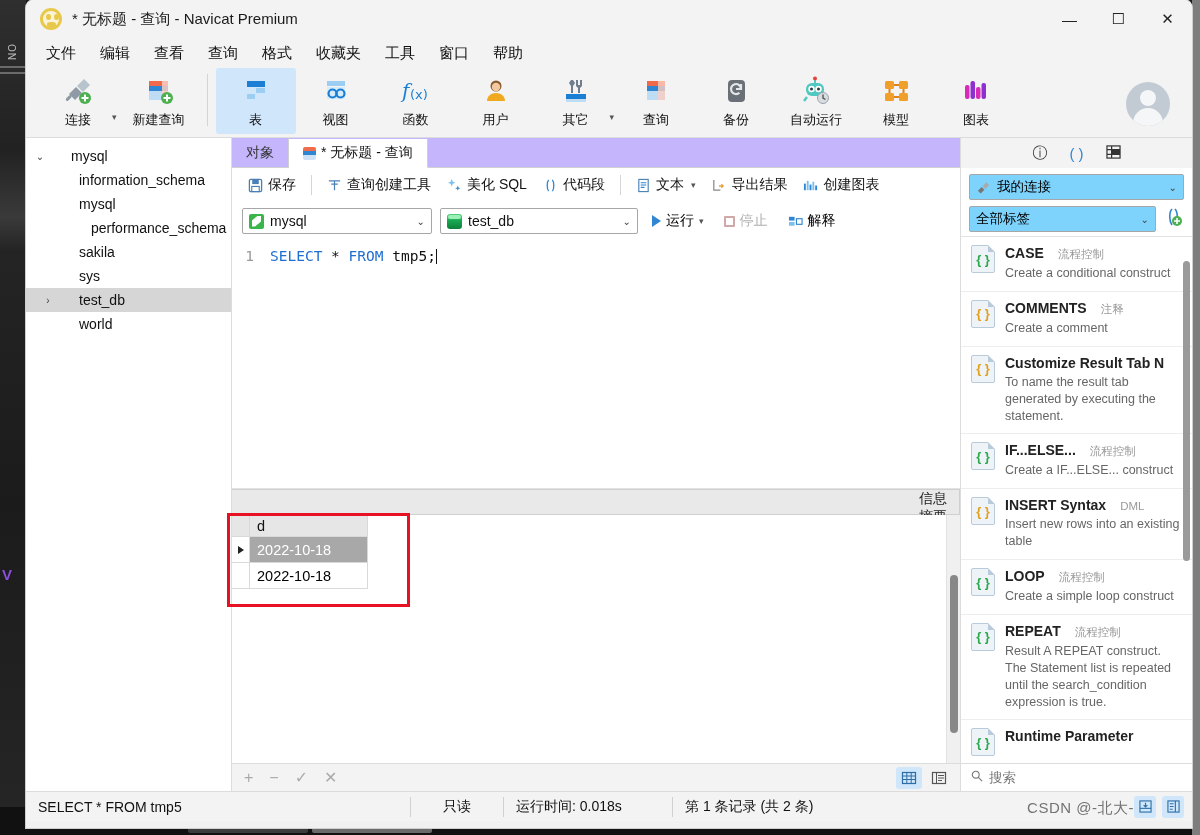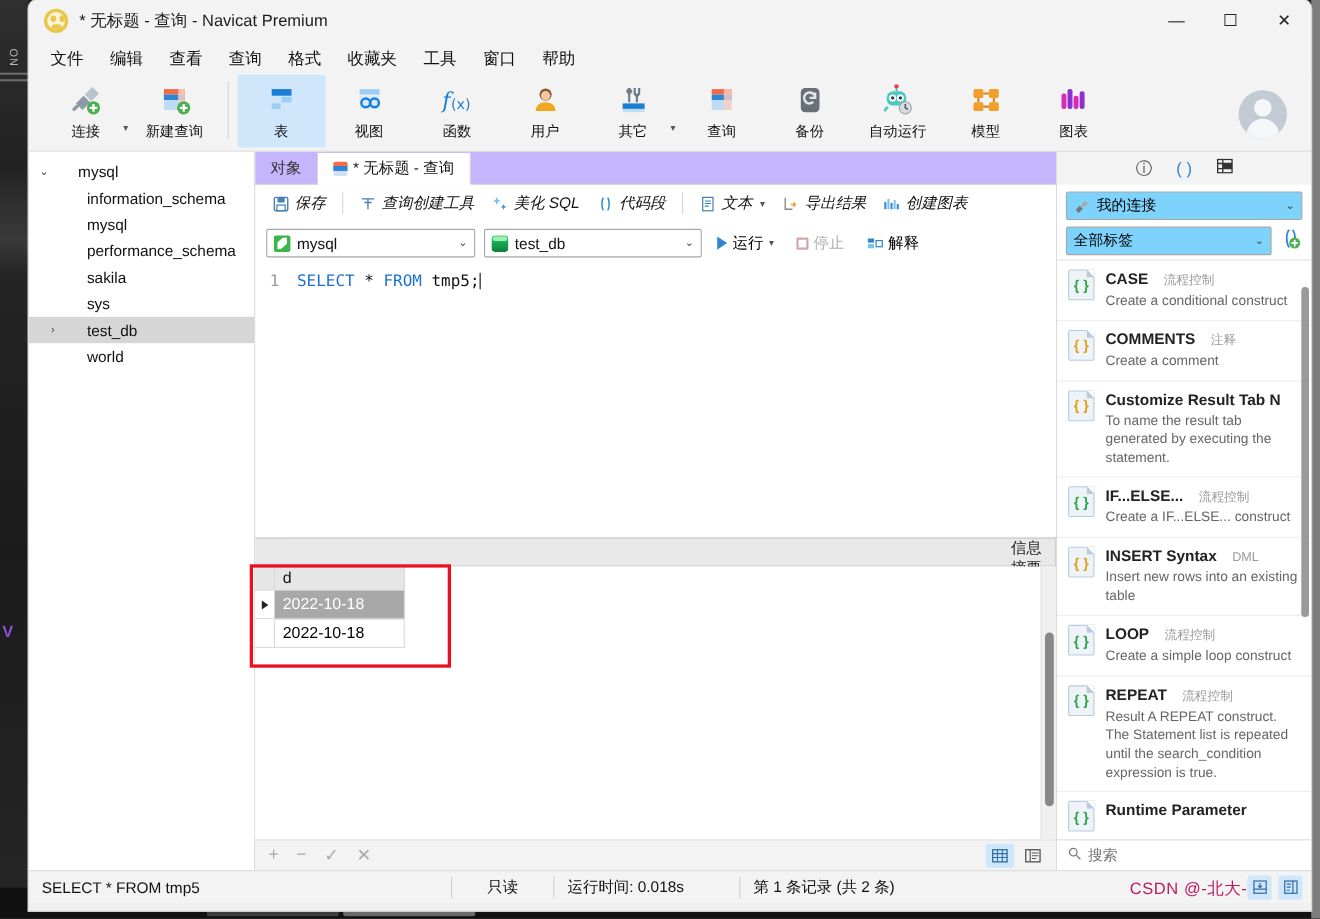--- a/index.html
+++ b/index.html
@@ -90,21 +90,21 @@
   
   #tabstrip { height: 30px; background:#c4b5fd; display:flex; align-items:flex-end;
       border-bottom:1px solid #d0d0d0; }
   .tab { height: 29px; display:flex; align-items:center; gap:5px; padding: 0 14px;
       font-size: 14px; color:#333; border-right:1px solid #d0d0d0;}
   .tab.active { background:#fff; color:#111; border-bottom:1px solid #fff; margin-bottom:-1px;}
   .tab-ico { width:13px;height:13px;border-radius:2px;
       background: linear-gradient(180deg,#f06c4a 0%,#f06c4a 30%,#2f86d3 30%,#2f86d3 62%,#cfe2f5 62%);}
 
   
-  #qbar { height: 34px; background:#fff; display:flex; align-items:center; gap:4px; padding-left:10px;font-style:italic;}
+  #qbar { height: 34px; background:#fff; display:flex; align-items:center; gap:4px; padding-left:10px;}
   .qb { display:flex; align-items:center; gap:5px; font-size:14px; color:#111; padding: 3px 6px; border-radius:3px;}
   .qb-sep { width:1px; height:20px; background:#d5d5d5; margin:0 5px; }
   .ico-sm { width:15px; height:15px; display:inline-block; flex:0 0 auto; }
 
   
   #connrow { height: 38px; background:#fff; display:flex; align-items:center; gap:8px; padding-left:10px;}
   .combo { height: 26px; border:1px solid #a7a7a7; background:#fff; display:flex; align-items:center;
       gap:6px; padding:0 6px; font-size:14px; color:#111; border-radius:2px; }
   .combo .chev { margin-left:auto; font-size:10px; color:#444; }
   .run-btn { display:flex; align-items:center; gap:5px; font-size:14px; padding:3px 6px; border-radius:3px;}
@@ -193,21 +193,21 @@
   #rp-search { height: 28px; border-top:1px solid #dcdcdc; background:#fff; display:flex;
       align-items:center; gap:6px; padding-left:10px; font-size:13.5px; color:#777; }
 
   
   #statusbar { height: 30px; background:#f3f3f3; border-top:1px solid #dcdcdc; display:flex;
       align-items:center; font-size: 14px; color:#111; position:relative; }
   .sb-cell { padding: 0 12px; height:30px; display:flex; align-items:center; }
   .sb-div { width:1px; height:20px; background:#d0d0d0; }
   .sb-btn { width:22px;height:22px;background:#cfe6fb;border-radius:3px;display:flex;
       align-items:center;justify-content:center;font-size:12px;color:#2f6ea5;}
-  #watermark { position:absolute; right: 58px; bottom: 3px; font-size: 15px; color:#be185d;
+  #watermark { position:absolute; right: 58px; bottom: 3px; font-size: 15px; color:#737373;
       letter-spacing:.5px; }
 
   .spacer { flex:1; }
 </style>
 </head>
 <body>
 
 <div id="desktop">
   <div class="bg-dark-1"></div>
   <div class="bg-line" style="top:66px"></div>
@@ -423,21 +423,21 @@
       <div class="tree-row" style="padding-left:30px">
         <span class="db-ico"><span class="cyl"></span></span>
         <span>information_schema</span>
       </div>
 
       <div class="tree-row" style="padding-left:30px">
         <span class="db-ico"><span class="cyl"></span></span>
         <span>mysql</span>
       </div>
 
-      <div class="tree-row" style="padding-left:30px">
+      <div class="tree-row" style="padding-left:42px">
         <span class="db-ico"><span class="cyl"></span></span>
         <span>performance_schema</span>
       </div>
 
       <div class="tree-row" style="padding-left:30px">
         <span class="db-ico"><span class="cyl"></span></span>
         <span>sakila</span>
       </div>
 
       <div class="tree-row" style="padding-left:30px">

